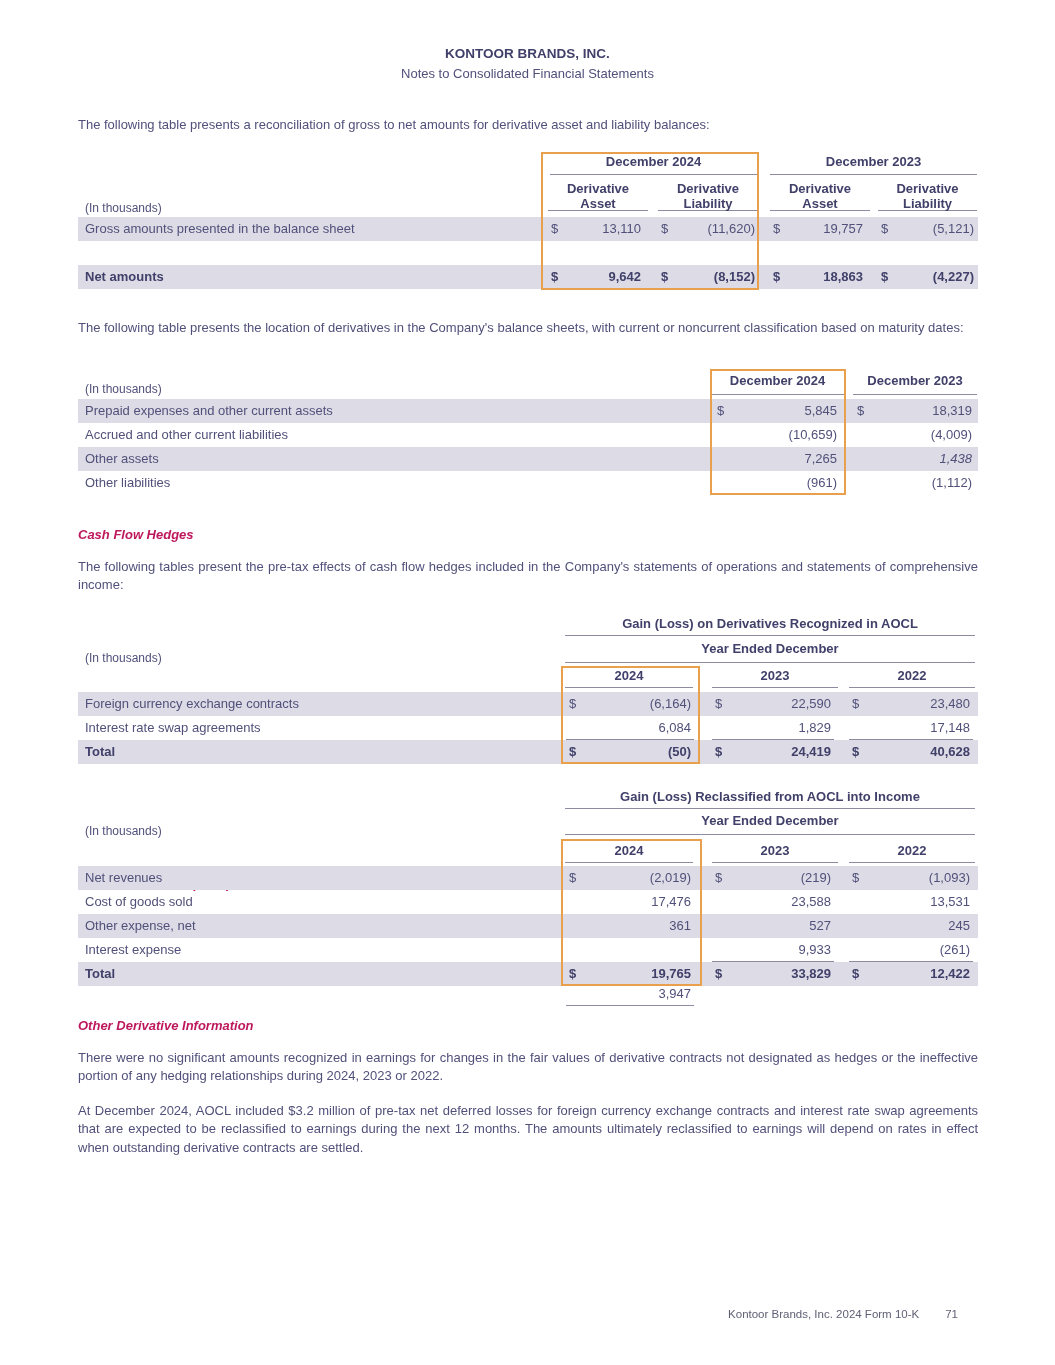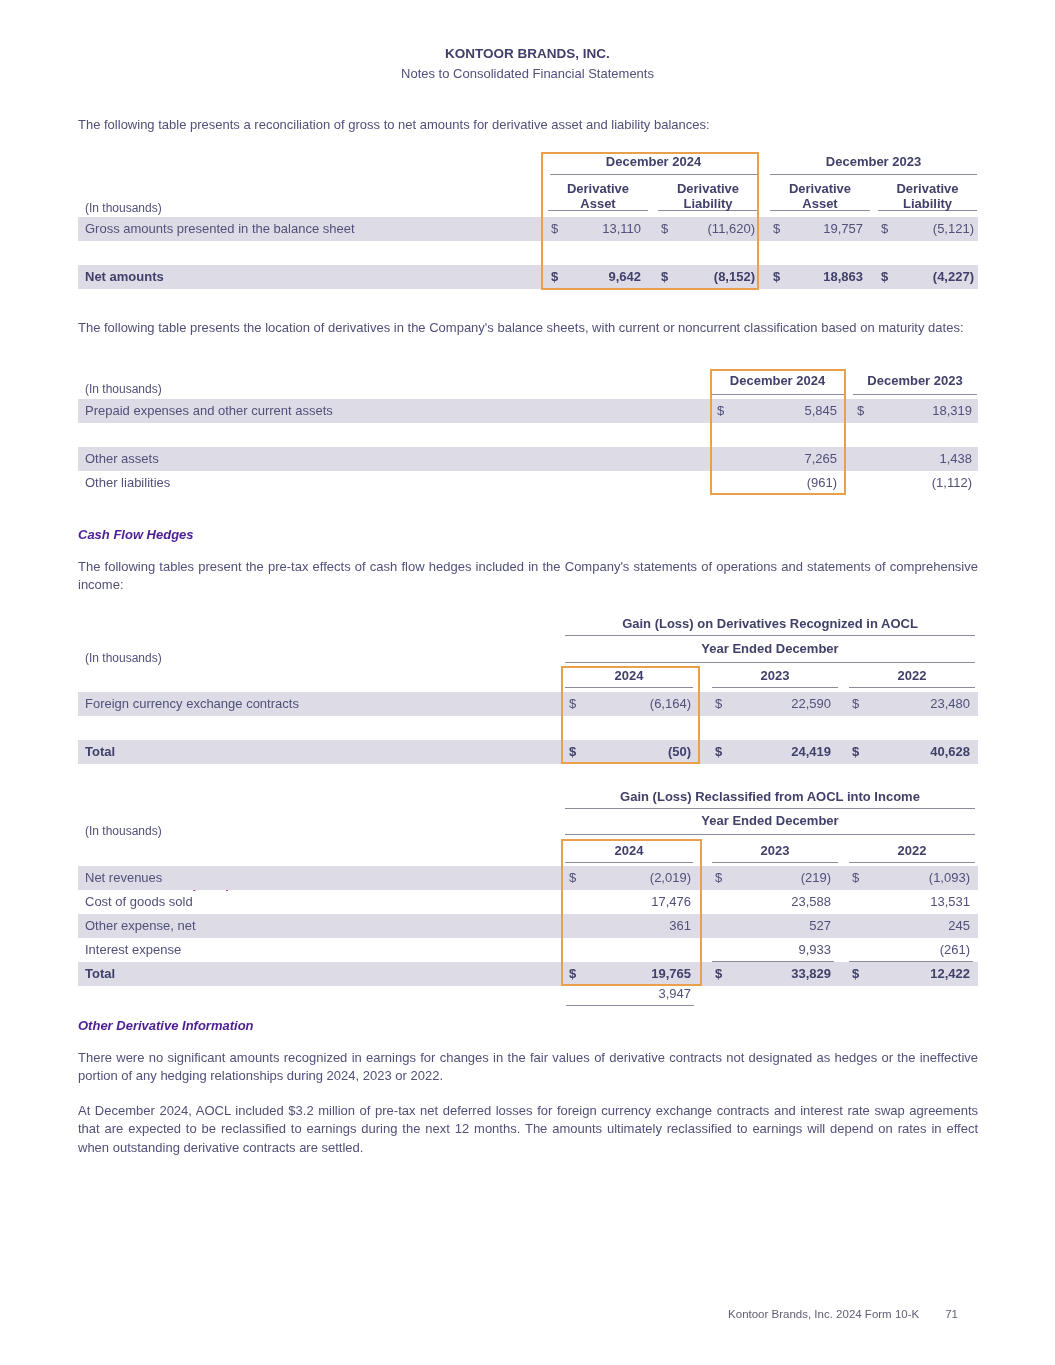--- a/index.html
+++ b/index.html
@@ -12,21 +12,21 @@
     overflow: hidden;
   }
   .abs { position: absolute; }
 
   .doc-title  { left:0; top:46px; width:1055px; text-align:center; font-size:13.5px; font-weight:700; color:#40406A; }
   .doc-subtitle { left:0; top:66px; width:1055px; text-align:center; font-size:13px; color:#50507A; }
 
   .para { left:78px; width:900px; font-size:13px; line-height:18.4px; text-align:justify; color:#50507A; }
   .para.single { text-align:left; }
 
-  .section-heading { left:78px; font-size:13px; font-weight:700; font-style:italic; color:#4c1d95; }
+  .section-heading { left:78px; font-size:13px; font-weight:700; font-style:italic; color:#be185d; }
 
   .tbl { position:absolute; left:78px; width:900px; font-size:13px; }
   .tbl > div { position:absolute; }
 
   .grph, .ttl, .yr {
     font-weight:700; color:#40406A; text-align:center;
     border-bottom:1px solid #8C8CA0;
   }
   .grph { height:25px; line-height:24px; }
   .subh {
@@ -137,27 +137,38 @@
     <span class="lbl">Prepaid expenses and other current assets</span>
     <div class="cell" style="left:636px; width:126px;">
         <span>$</span>
         <span>5,845</span>
       </div>
     <div class="cell" style="left:776px; width:121px;">
         <span>$</span>
         <span>18,319</span>
       </div>
   </div>
+  <div class="trow" style="top:53px;">
+    <span class="lbl">Accrued and other current liabilities</span>
+    <div class="cell" style="left:636px; width:126px;">
+        <span></span>
+        <span>(10,659)</span>
+      </div>
+    <div class="cell" style="left:776px; width:121px;">
+        <span></span>
+        <span>(4,009)</span>
+      </div>
+  </div>
   <div class="trow shade" style="top:77px;">
     <span class="lbl">Other assets</span>
     <div class="cell" style="left:636px; width:126px;">
         <span></span>
         <span>7,265</span>
       </div>
-    <div class="cell" style="left:776px; width:121px;">
+    <div class="cell" style="left:776px; width:121px;font-style:italic;">
         <span></span>
         <span>1,438</span>
       </div>
   </div>
   <div class="trow" style="top:101px;">
     <span class="lbl">Other liabilities</span>
     <div class="cell" style="left:636px; width:126px;">
         <span></span>
         <span>(961)</span>
       </div>
@@ -189,20 +200,35 @@
       </div>
     <div class="cell" style="left:634px; width:122px;">
         <span>$</span>
         <span>22,590</span>
       </div>
     <div class="cell" style="left:771px; width:124px;">
         <span>$</span>
         <span>23,480</span>
       </div>
   </div>
+  <div class="trow" style="top:102px;">
+    <span class="lbl">Interest rate swap agreements</span>
+    <div class="cell rule" style="left:488px; width:128px;">
+        <span></span>
+        <span>6,084</span>
+      </div>
+    <div class="cell rule" style="left:634px; width:122px;">
+        <span></span>
+        <span>1,829</span>
+      </div>
+    <div class="cell rule" style="left:771px; width:124px;">
+        <span></span>
+        <span>17,148</span>
+      </div>
+  </div>
   <div class="trow shade total" style="top:126px;">
     <span class="lbl">Total</span>
     <div class="cell" style="left:488px; width:128px;">
         <span>$</span>
         <span>(50)</span>
       </div>
     <div class="cell" style="left:634px; width:122px;">
         <span>$</span>
         <span>24,419</span>
       </div>

